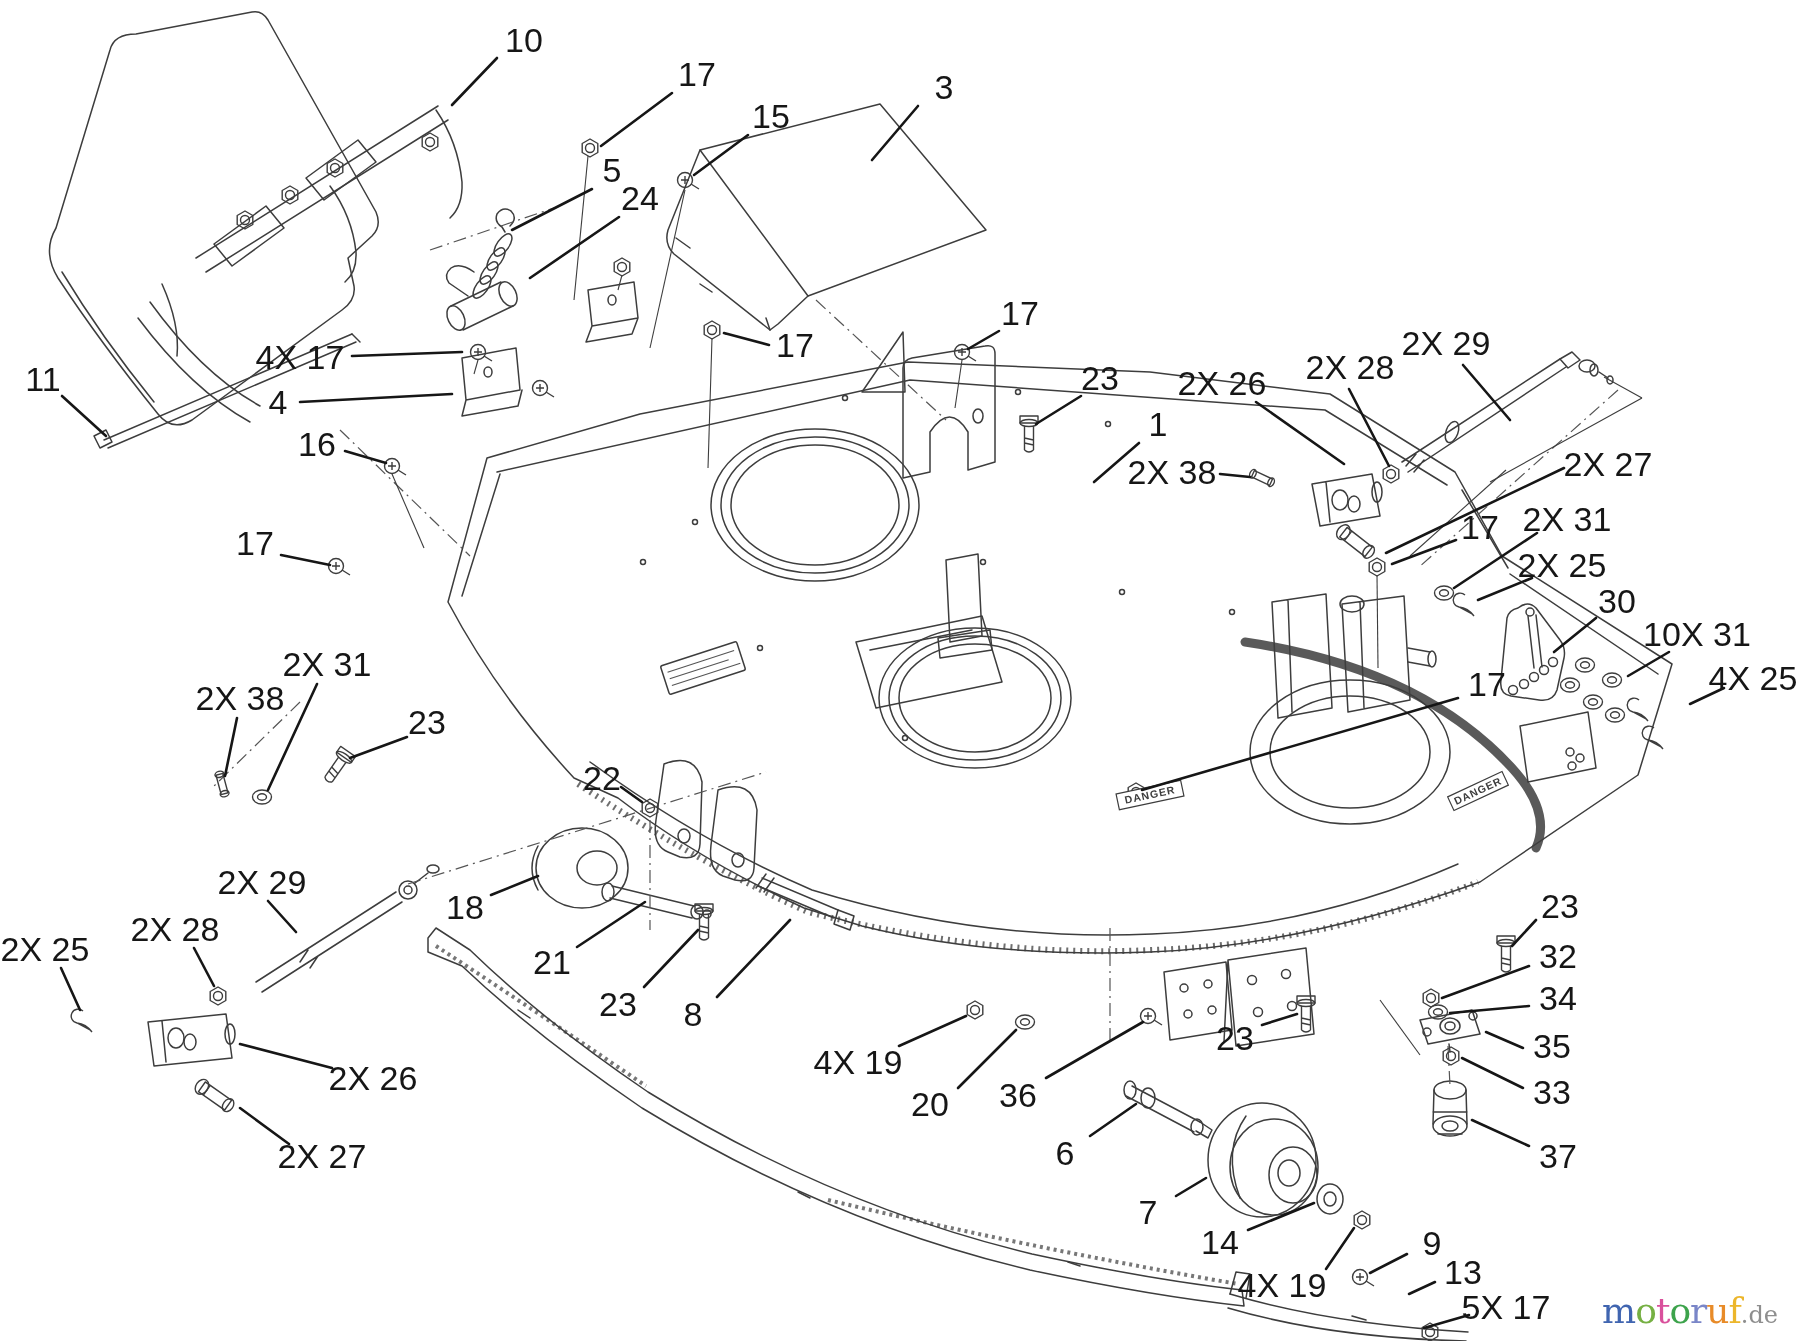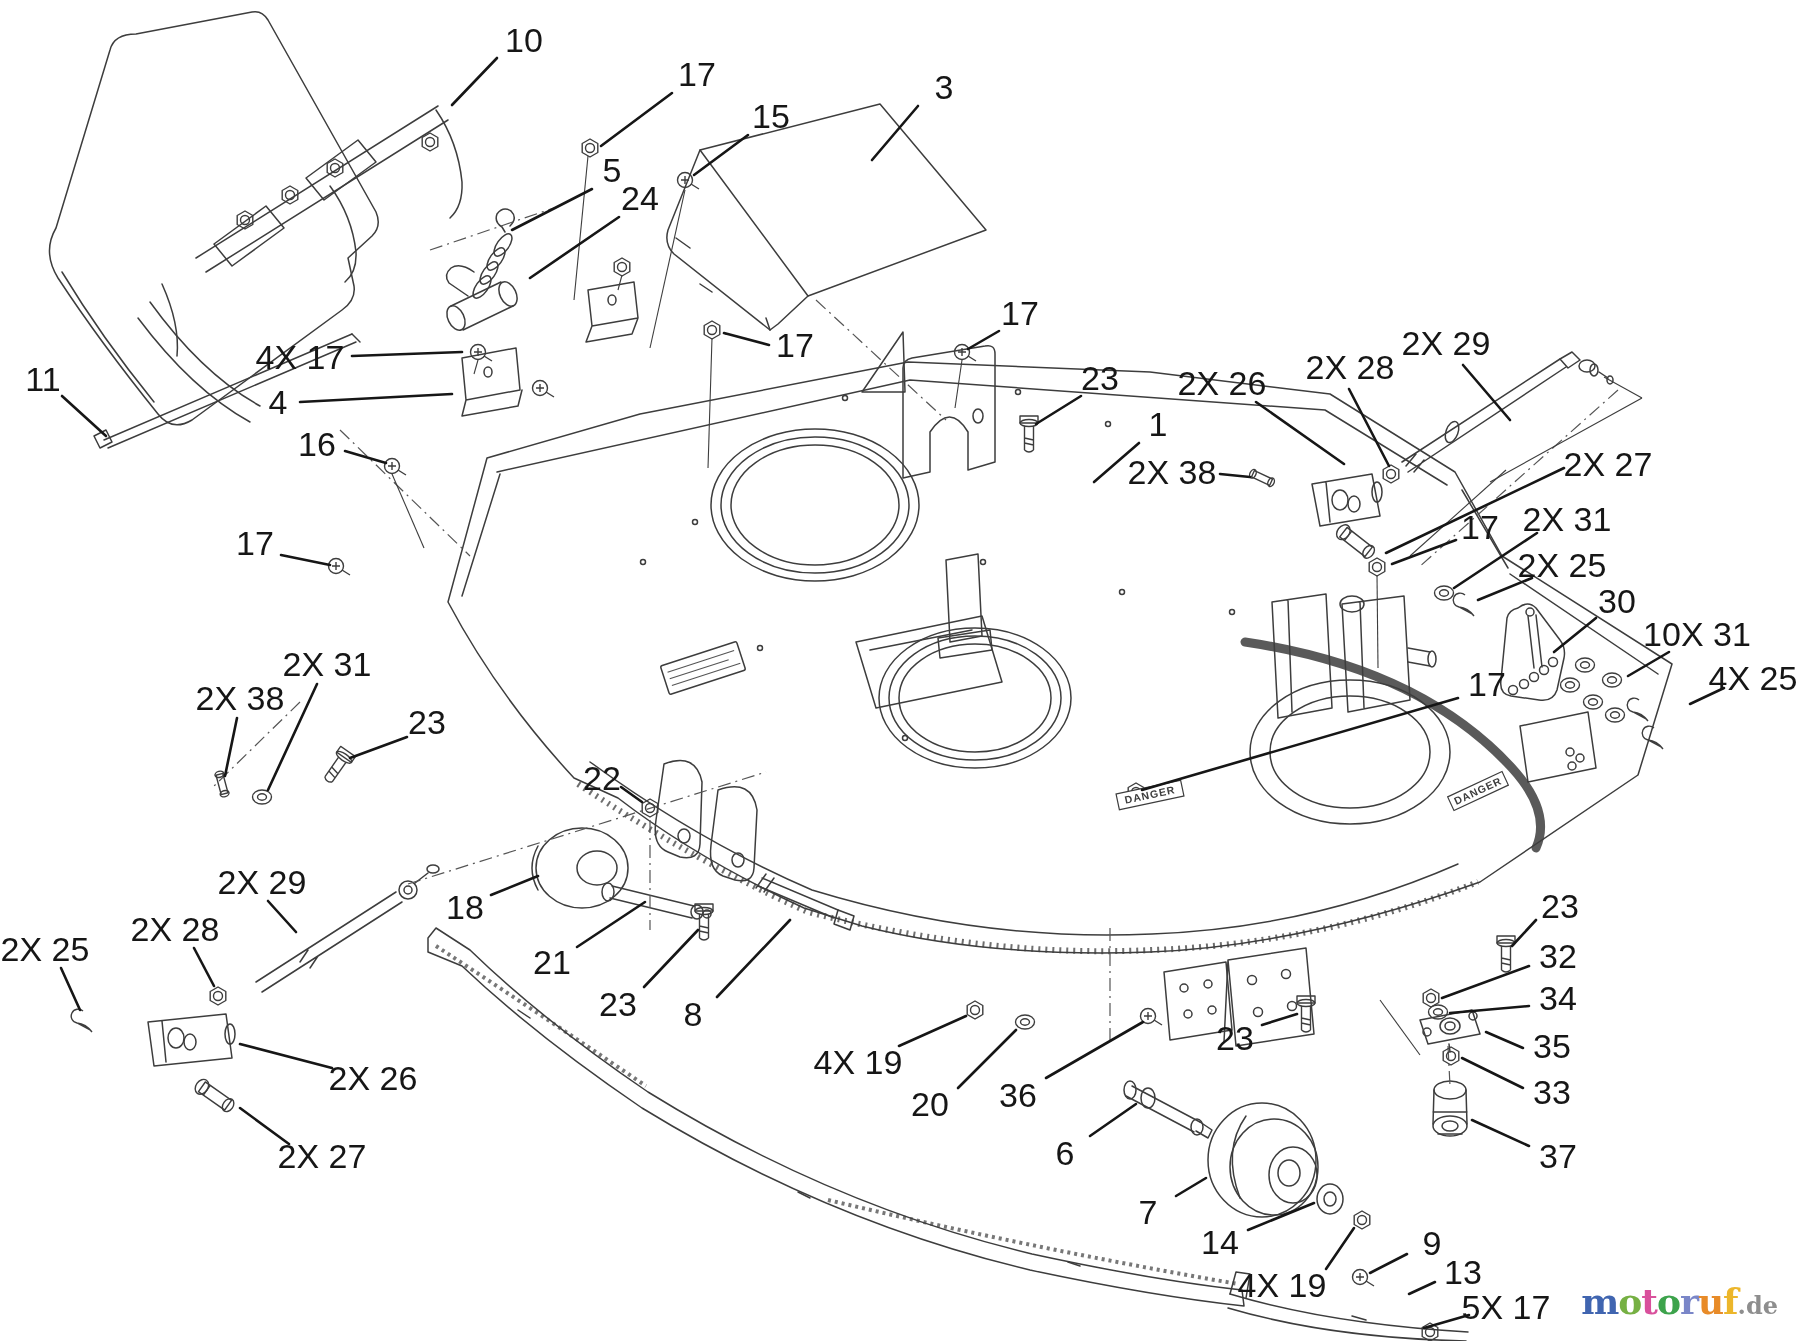--- a/index.html
+++ b/index.html
@@ -4,22 +4,22 @@
 <style>
   html,body{margin:0;padding:0;background:#fff;}
   .stage{position:relative;width:1800px;height:1341px;background:#fff;overflow:hidden;
          font-family:"Liberation Sans",sans-serif;}
   .stage svg{position:absolute;left:0;top:0;}
   .part{stroke:#3d3d3d;stroke-width:1.5;fill:none;stroke-linejoin:round;stroke-linecap:round;}
   .thin{stroke:#555;stroke-width:1.1;fill:none;}
   .thick{stroke:#3d3d3d;stroke-width:9;fill:none;stroke-linecap:round;opacity:.85;}
   .hatch{stroke:#3d3d3d;stroke-width:6;fill:none;stroke-dasharray:2 5;opacity:.75;}
   .hatch2{stroke:#3d3d3d;stroke-width:4;fill:none;stroke-dasharray:3 4;opacity:.7;}
-  #logo{position:absolute;right:22px;bottom:22px;font-family:"DejaVu Serif","Liberation Serif",serif;
-        font-weight:bold;font-size:36px;letter-spacing:-1px;line-height:1;}
+  #logo{position:absolute;right:22px;bottom:12px;font-family:"DejaVu Serif","Liberation Serif",serif;
+        font-weight:normal;font-size:36px;letter-spacing:-1px;line-height:1;}
   #logo .suffix{font-size:24px;letter-spacing:0;}
 </style>
 </head>
 <body>
 
 <div class="stage">
 <svg id="art" width="1800" height="1341" viewBox="0 0 1800 1341" xmlns="http://www.w3.org/2000/svg">
 
   <g>
     <path class="part" d="M136,34 L252,12 Q262,10 268,20 L376,212 Q382,226 372,236 L348,258 L354,286 Q356,300 342,310 L192,420 Q172,432 158,414 Q100,342 58,278 Q42,252 56,228 L110,50 Q114,34 136,34 Z"></path>

